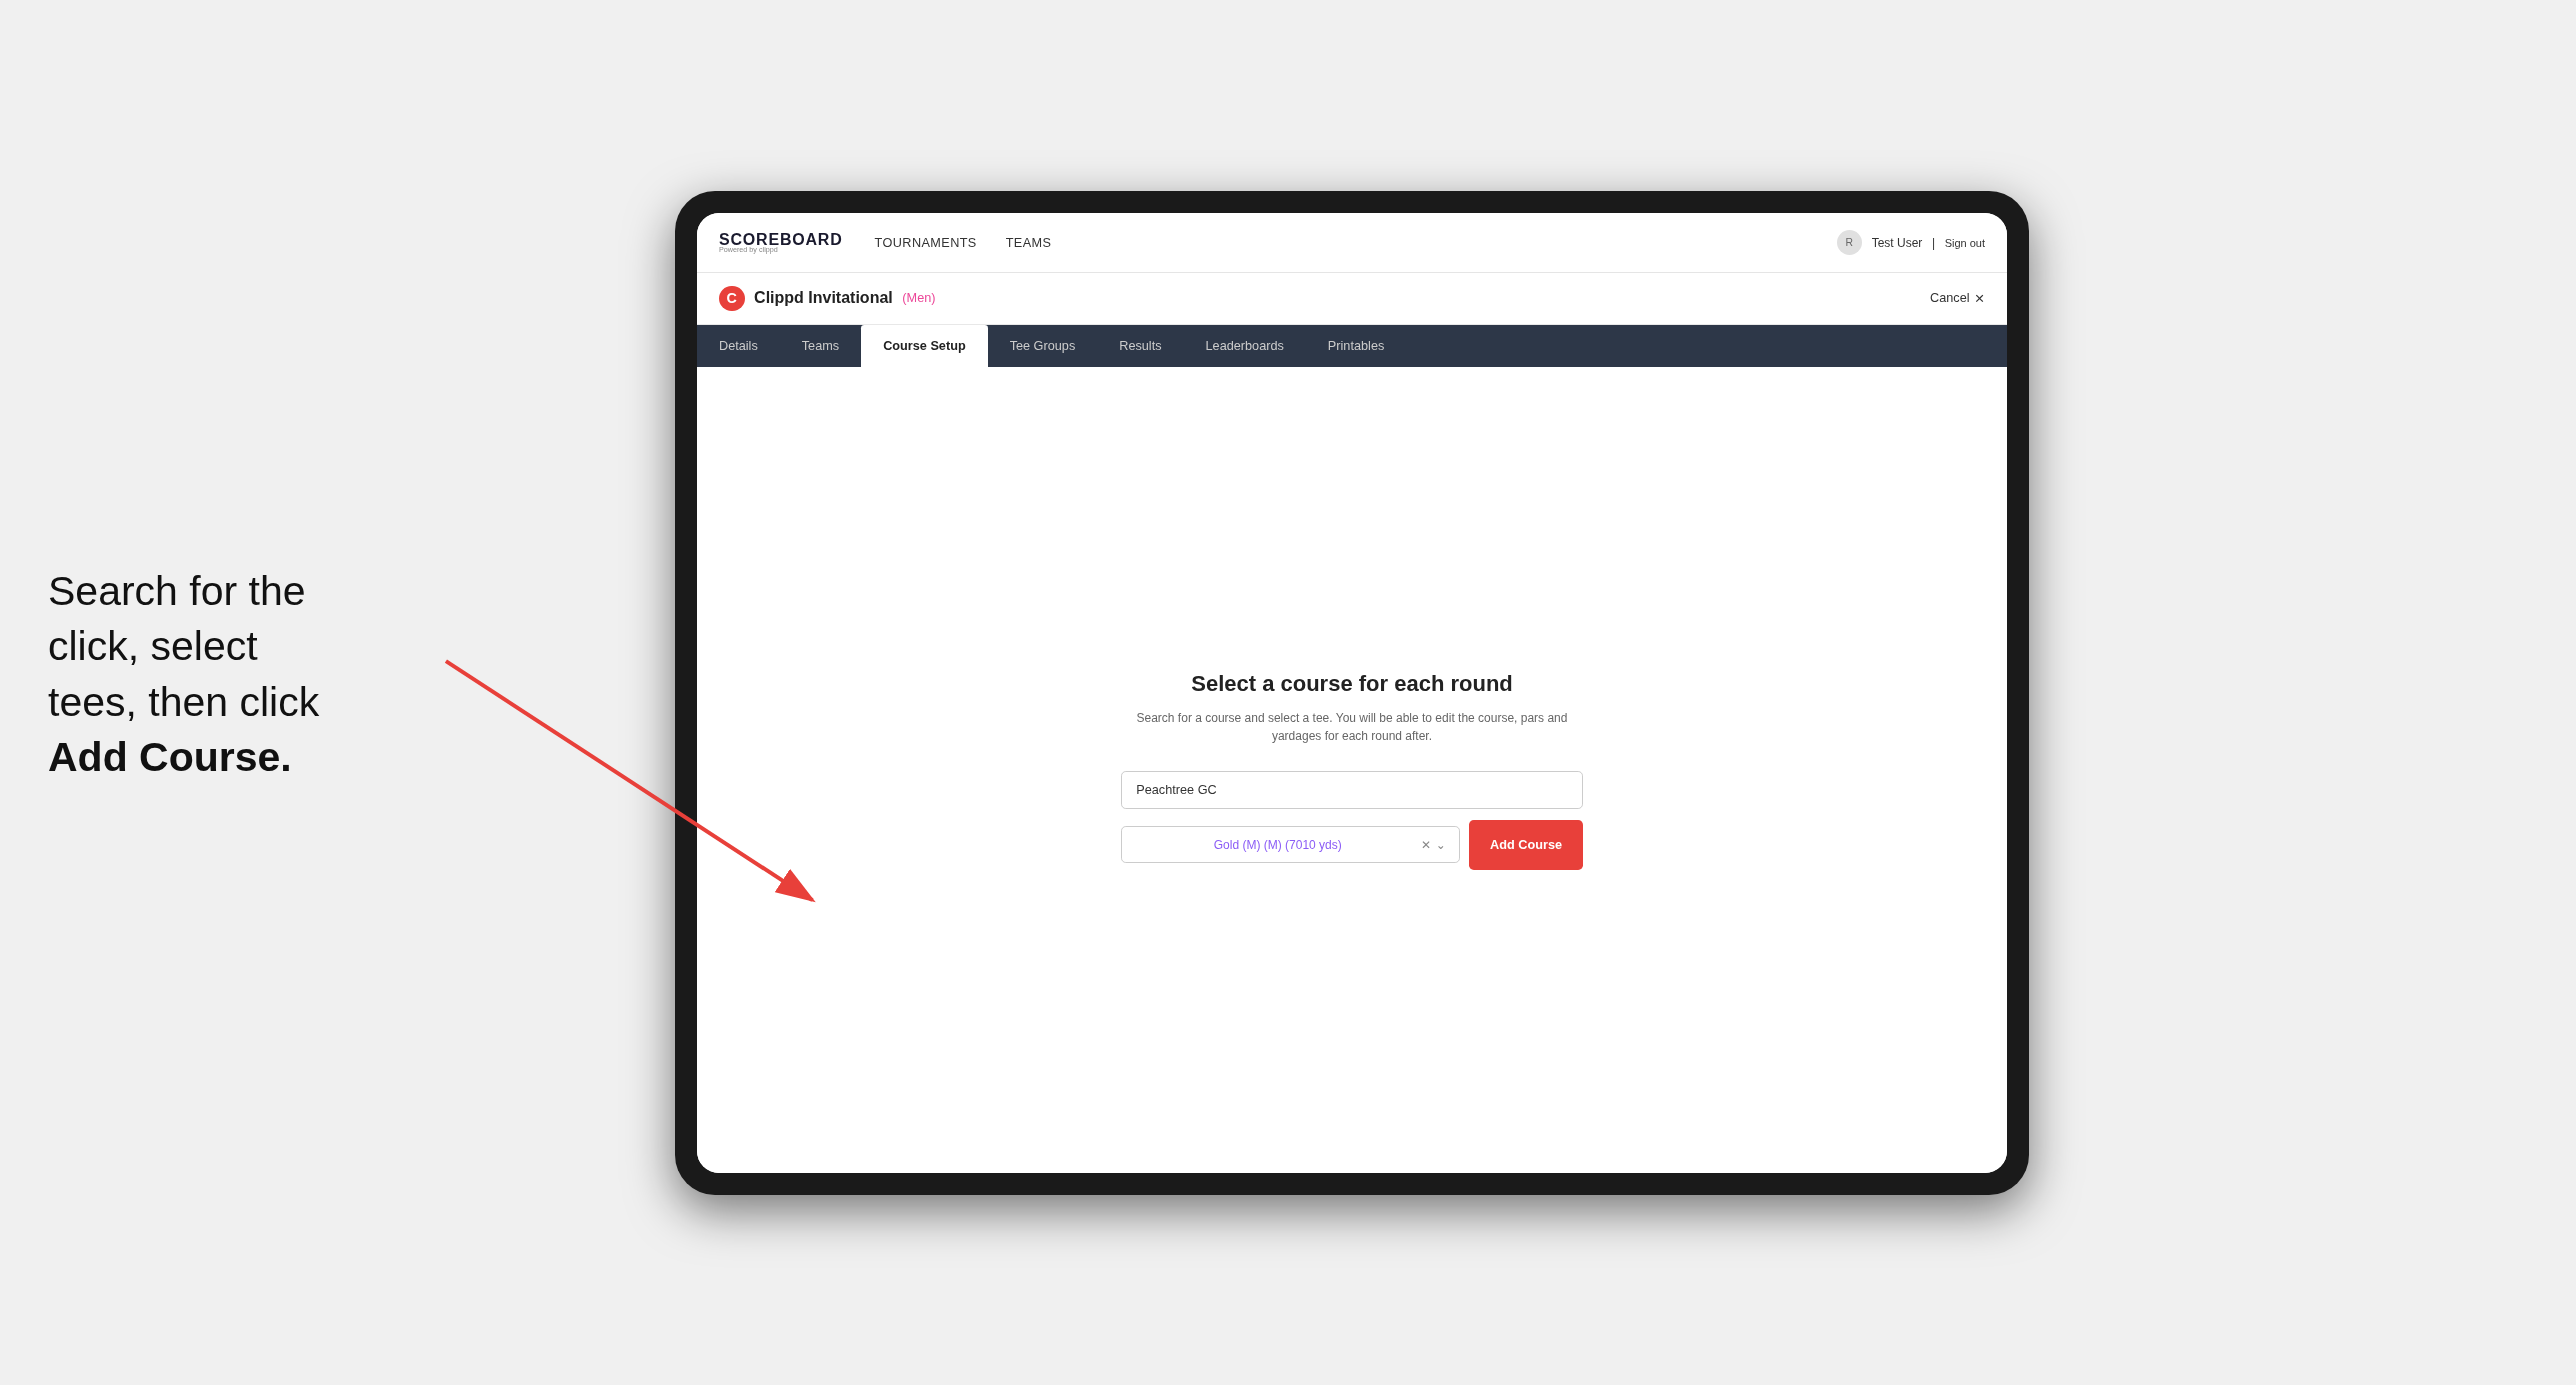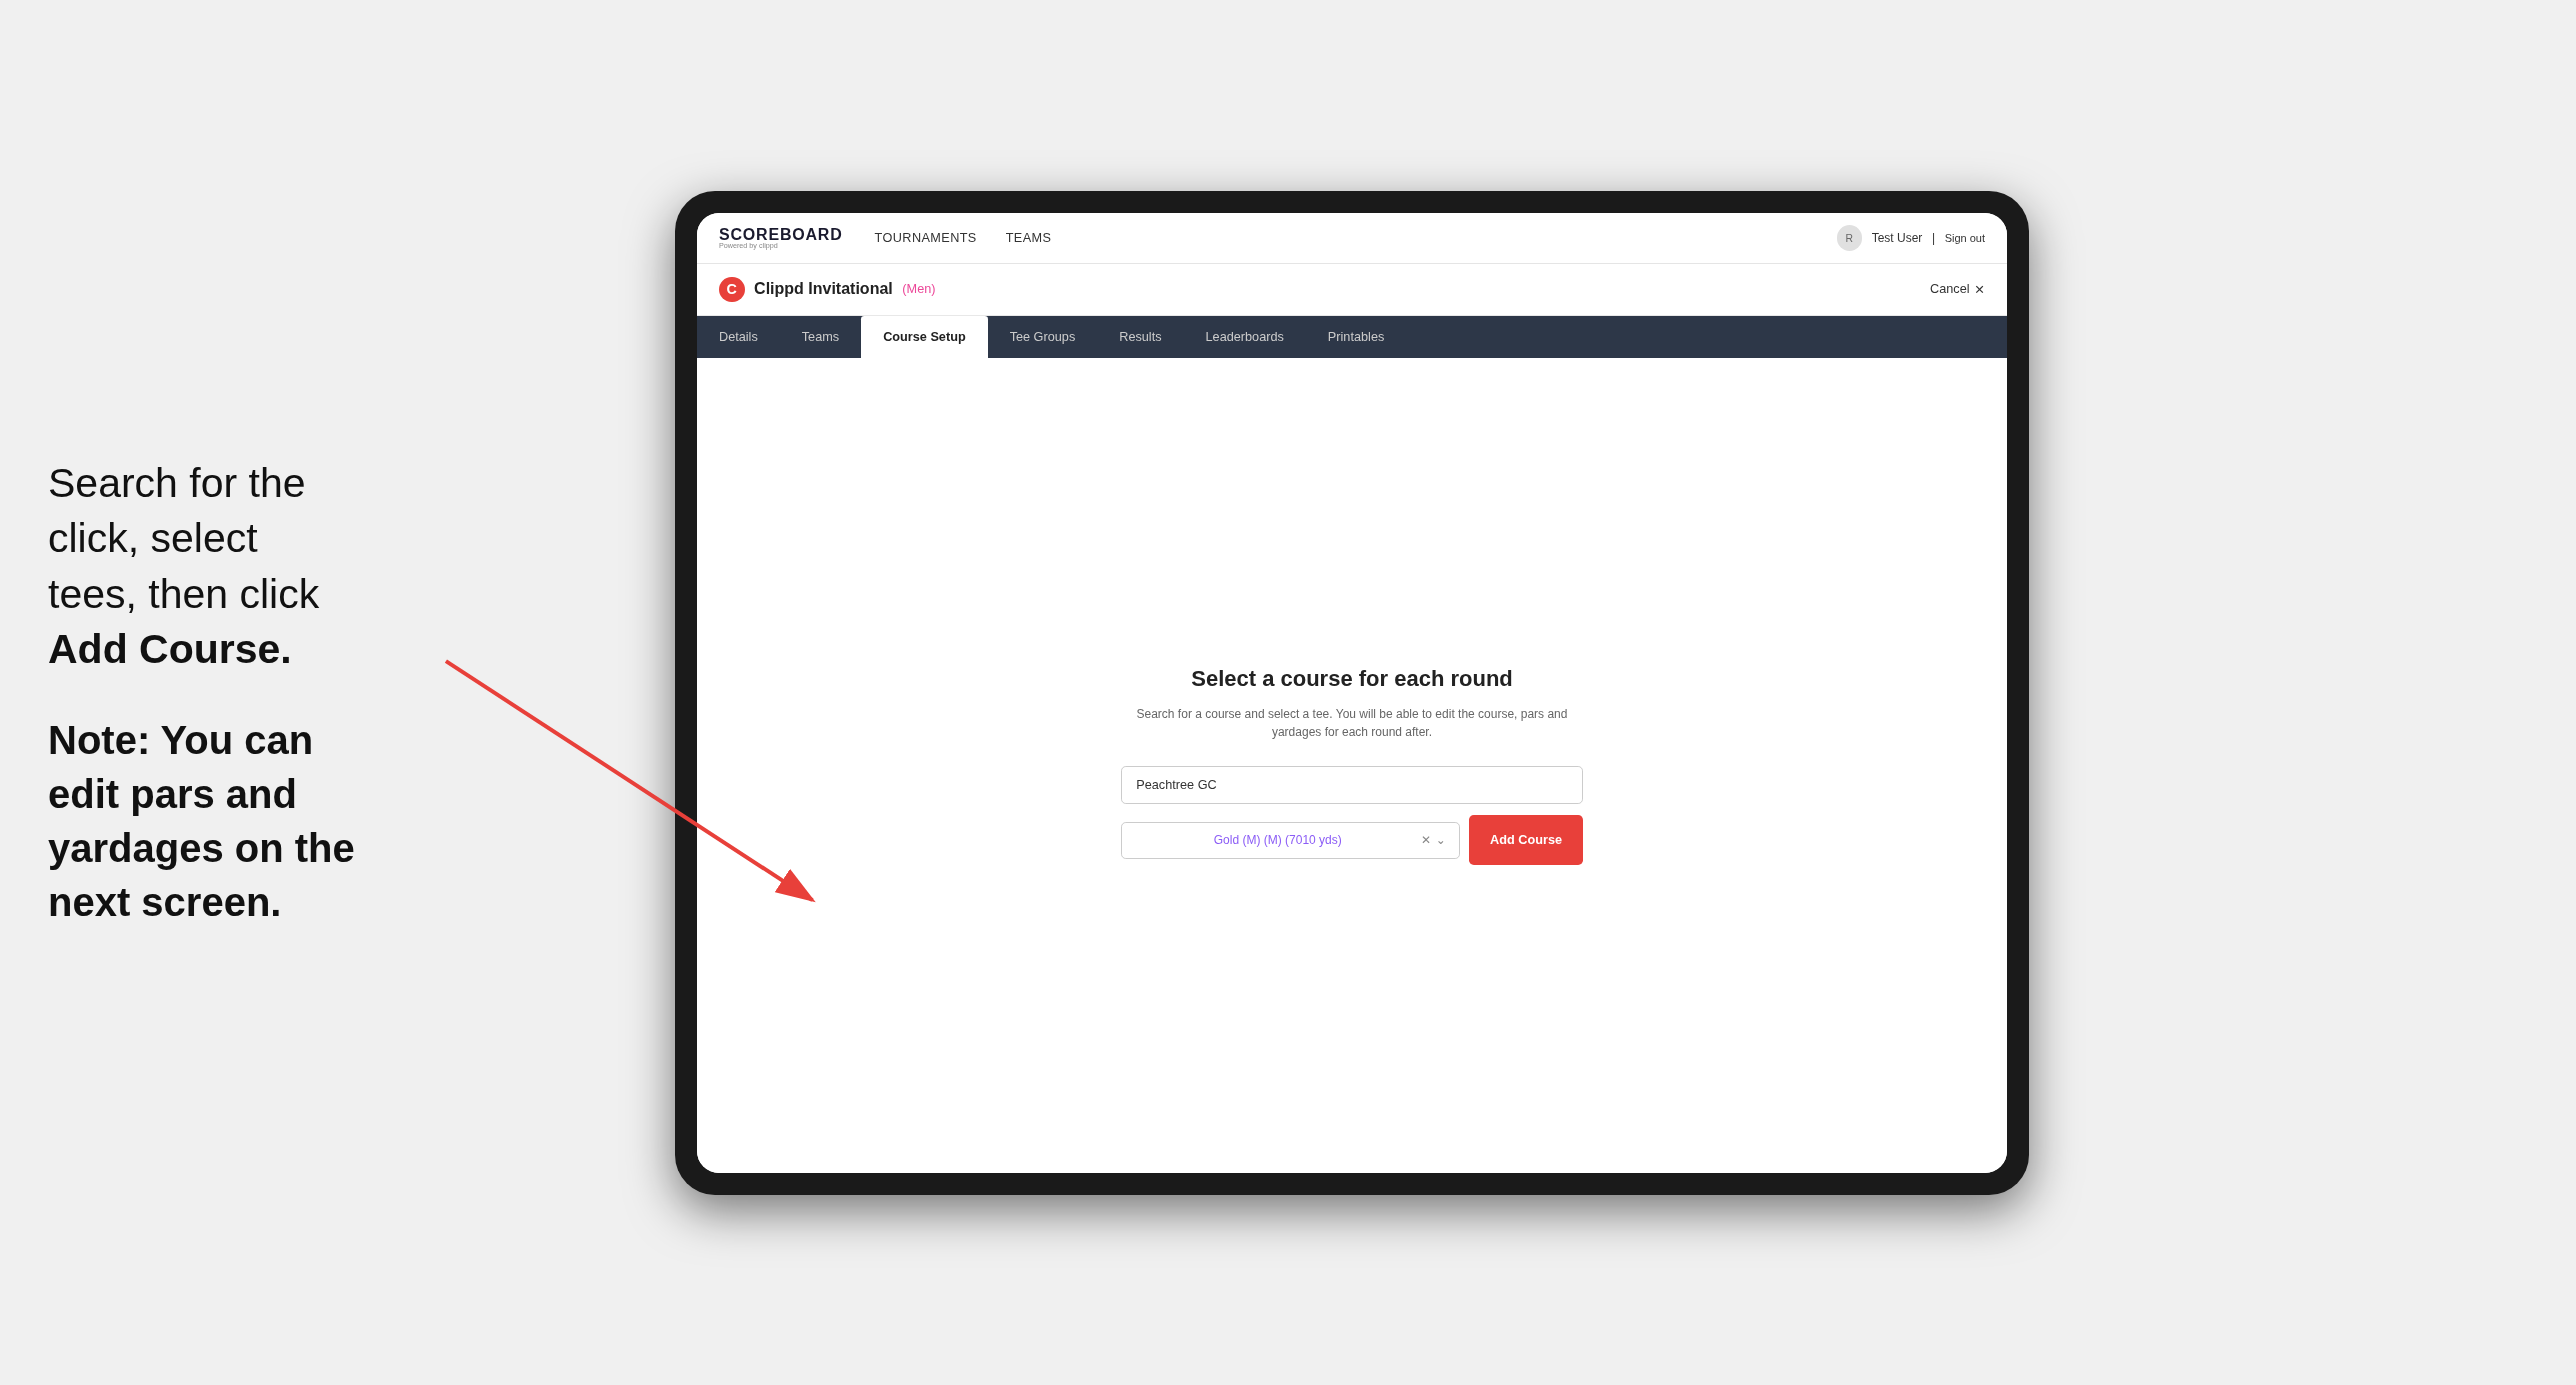--- a/index.html
+++ b/index.html
@@ -70,21 +70,21 @@
       overflow: hidden;
       display: flex;
       flex-direction: column;
     }
 
     
     .nav-bar {
       display: flex;
       align-items: center;
       padding: 0 22px;
-      height: 51px;
+      height: 60px;
       background: #fff;
       border-bottom: 0.8px solid #e5e5e5;
       flex-shrink: 0;
     }
 
     .logo-area {
       display: flex;
       align-items: center;
       gap: 4.8px;
       margin-right: 32px;
@@ -311,26 +311,20 @@
 <body>
 
 <div class="page-wrapper">
 
   <div class="instructions">
     <div class="instruction-text">
       <span>Search for the</span><br>
       <span>click, select</span><br>
       <span>tees, then click</span><br>
       <span class="bold-text">Add Course.</span>
-    </div>
-    <div class="note-text">
-      <span>Note: You can</span><br>
-      <span>edit pars and</span><br>
-      <span>yardages on the</span><br>
-      <span>next screen.</span>
     </div>
   </div>
 
   <div class="tablet-device">
     <div class="tablet-screen">
 
       <div class="nav-bar">
         <div class="logo-area">
           <div>
             <span class="logo-text">SCOREBOARD</span>

